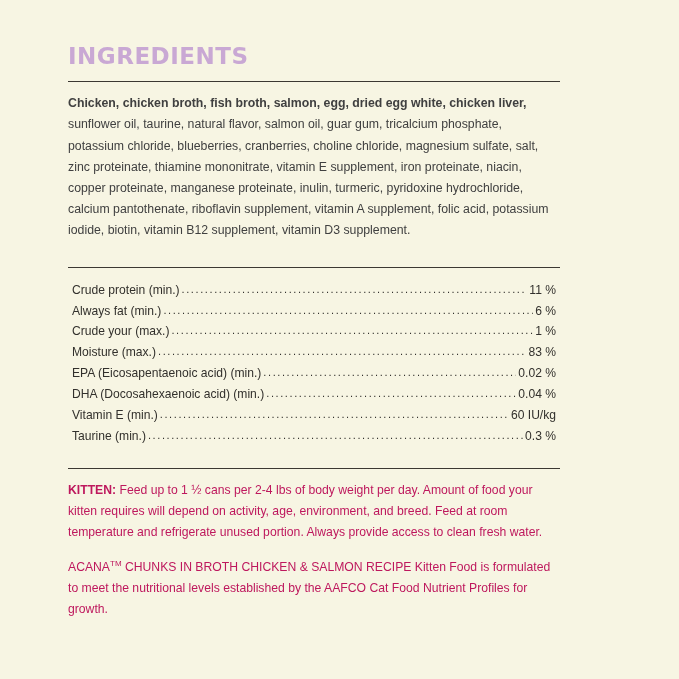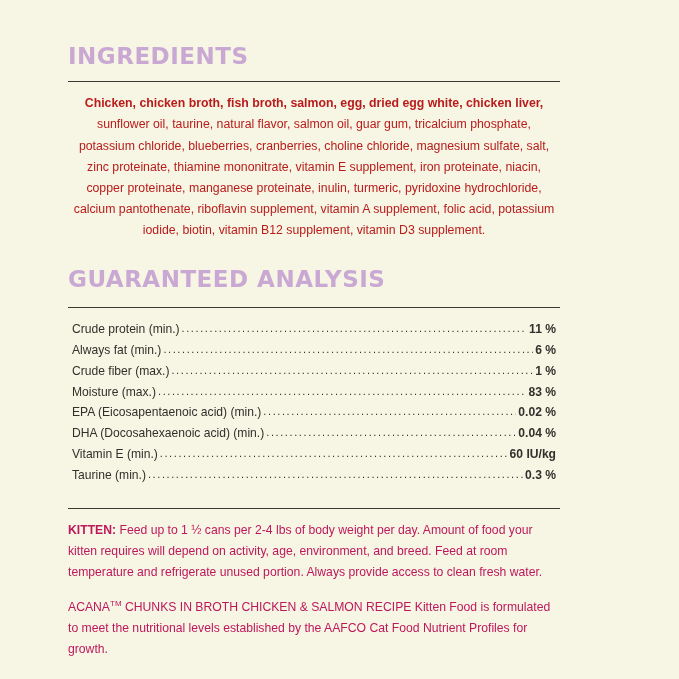--- a/index.html
+++ b/index.html
@@ -37,22 +37,22 @@
   }
   .rule {
     height: 1px;
     background: #3c3832;
     width: 100%;
     margin: 0 0 11px 0;
   }
   .ingredients-body {
     font-size: 12.3px;
     line-height: 1.72;
-    color: #b91c1c;
-    text-align: center;
+    color: #404040;
+    text-align: left;
     margin: 0;
   }
   .ingredients-body .bold {
     font-weight: bold;
   }
   .ga-list {
     list-style: none;
     margin: 4px;
     padding: 0;
   }
@@ -75,21 +75,20 @@
     margin: 0 2px;
     color: #32302c;
     letter-spacing: 1.6px;
     font-size: 11px;
     position: relative;
     top: -1px;
   }
   .ga-value {
     flex: 0 0 auto;
     text-align: center;
-    font-weight: bold;
   }
   .feed-para {
     font-size: 12.2px;
     line-height: 1.72;
     color: #be185d;
     margin: 0 0 14px 0;
   }
   .feed-para .bold {
     font-weight: bold;
   }
@@ -109,35 +108,34 @@
 
 <div class="page">
 
   <div class="section" id="sec-ingredients">
     <h2 class="section-title">INGREDIENTS</h2>
     <div class="rule"></div>
     <p class="ingredients-body"><span class="bold">Chicken, chicken broth, fish broth, salmon, egg, dried egg white, chicken liver,</span><span> sunflower oil, taurine, natural flavor, salmon oil, guar gum, tricalcium phosphate, potassium chloride, blueberries, cranberries, choline chloride, magnesium sulfate, salt, zinc proteinate, thiamine mononitrate, vitamin E supplement, iron proteinate, niacin, copper proteinate, manganese proteinate, inulin, turmeric, pyridoxine hydrochloride, calcium pantothenate, riboflavin supplement, vitamin A supplement, folic acid, potassium iodide, biotin, vitamin B12 supplement, vitamin D3 supplement.</span></p>
   </div>
 
   <div class="section" id="sec-analysis">
-    <h2 class="section-title">GUARANTEED ANALYSIS</h2>
     <div class="rule"></div>
     <ul class="ga-list">
       <li class="ga-row">
         <span class="ga-label">Crude protein (min.)</span>
         <span class="ga-dots">....................................................................................................................................................................</span>
         <span class="ga-value">11 %</span>
       </li>
       <li class="ga-row">
         <span class="ga-label">Always fat (min.)</span>
         <span class="ga-dots">....................................................................................................................................................................</span>
         <span class="ga-value">6 %</span>
       </li>
       <li class="ga-row">
-        <span class="ga-label">Crude fiber (max.)</span>
+        <span class="ga-label">Crude your (max.)</span>
         <span class="ga-dots">....................................................................................................................................................................</span>
         <span class="ga-value">1 %</span>
       </li>
       <li class="ga-row">
         <span class="ga-label">Moisture (max.)</span>
         <span class="ga-dots">....................................................................................................................................................................</span>
         <span class="ga-value">83 %</span>
       </li>
       <li class="ga-row">
         <span class="ga-label">EPA (Eicosapentaenoic acid) (min.)</span>

